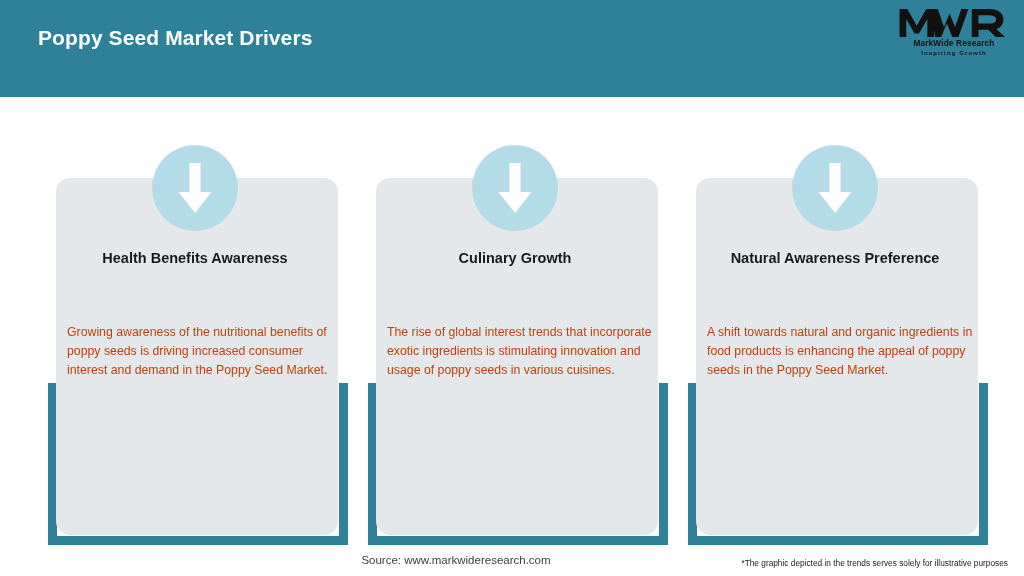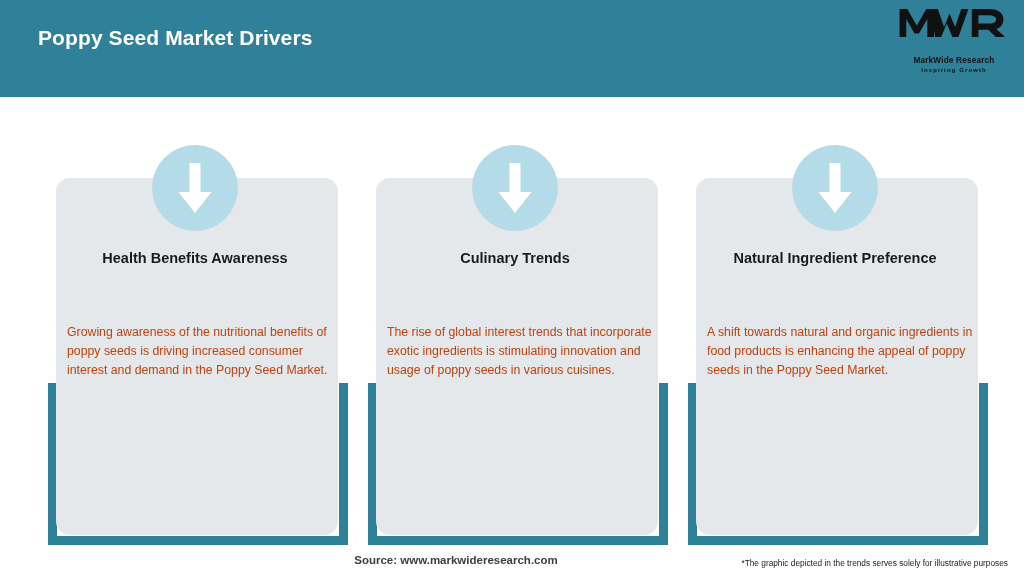--- a/index.html
+++ b/index.html
@@ -49,21 +49,21 @@
     width: 100%;
     height: 30px;
   }
   .logo-name {
     display: block;
     font-size: 8.2px;
     font-weight: bold;
     color: #111111;
     letter-spacing: 0.2px;
     line-height: 10px;
-    margin-top: 18px;
+    margin-top: 1px;
   }
   .logo-tagline {
     display: block;
     font-size: 6px;
     font-weight: bold;
     color: #111111;
     letter-spacing: 1.1px;
     line-height: 8px;
   }
 
@@ -168,21 +168,21 @@
   }
 
   
   .footer-source {
     position: absolute;
     left: 0;
     top: 554px;
     width: 912px;
     text-align: center;
     font-size: 11.5px;
-    font-weight: bold;
+    font-weight: normal;
     color: #3d3d3d;
   }
   .footer-note {
     position: absolute;
     right: 16px;
     top: 558px;
     font-size: 8.3px;
     color: #1a1a1a;
   }
 </style>
@@ -225,34 +225,34 @@
   <div class="card-group g2">
     <div class="accent-left"></div>
     <div class="accent-right"></div>
     <div class="accent-bottom"></div>
     <div class="card"></div>
     <div class="icon-badge">
       <svg viewBox="0 0 34 50" xmlns="http://www.w3.org/2000/svg" aria-hidden="true">
         <path d="M11.5 0 H22.5 V29 H33.5 L17 50 L0.5 29 H11.5 Z" fill="#ffffff"></path>
       </svg>
     </div>
-    <div class="card-title">Culinary Trends</div>
+    <div class="card-title">Culinary Growth</div>
     <div class="card-body">The rise of global interest trends that incorporate exotic ingredients is stimulating innovation and usage of poppy seeds in various cuisines.</div>
   </div>
 
   <div class="card-group g3">
     <div class="accent-left"></div>
     <div class="accent-right"></div>
     <div class="accent-bottom"></div>
     <div class="card"></div>
     <div class="icon-badge">
       <svg viewBox="0 0 34 50" xmlns="http://www.w3.org/2000/svg" aria-hidden="true">
         <path d="M11.5 0 H22.5 V29 H33.5 L17 50 L0.5 29 H11.5 Z" fill="#ffffff"></path>
       </svg>
     </div>
-    <div class="card-title">Natural Ingredient Preference</div>
+    <div class="card-title">Natural Awareness Preference</div>
     <div class="card-body">A shift towards natural and organic ingredients in food products is enhancing the appeal of poppy seeds in the Poppy Seed Market.</div>
   </div>
 
 </div>
 
 <div class="footer-source">Source: www.markwideresearch.com</div>
 <div class="footer-note">*The graphic depicted in the trends serves solely for illustrative purposes</div>
 
 </body></html>

